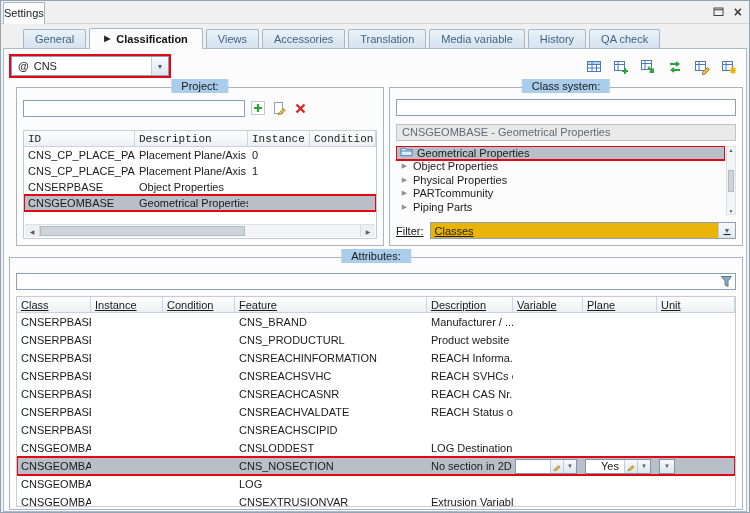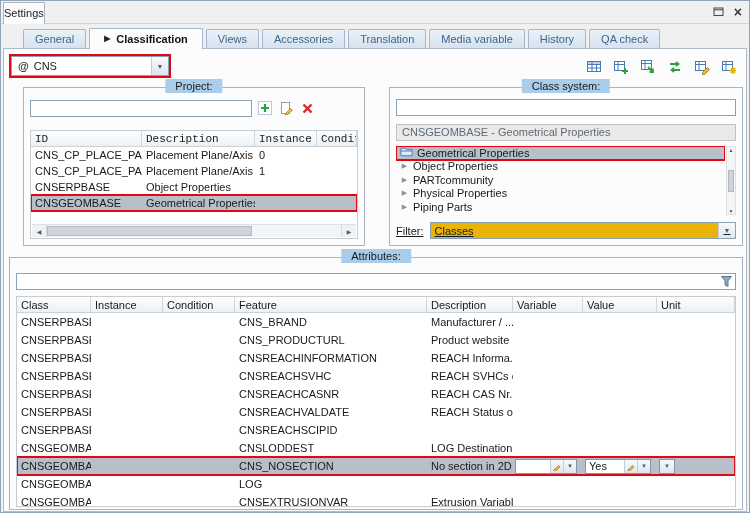--- a/index.html
+++ b/index.html
@@ -44,21 +44,21 @@
     font-size:7px; color:#4a6078; }
 
   
   .top-icons { position:absolute; right:8px; top:9px; display:flex; gap:9px; }
   .ticon { width:18px; height:18px; display:flex; align-items:center; justify-content:center; }
 
   
   .groupbox { position:absolute; border:1px solid #a9b4bf; background:#fcfcfc; }
   .legend { position:absolute; top:-9px; left:50%; transform:translateX(-50%);
     background:#a9cdeb; padding:1px 10px; white-space:nowrap; z-index:2; }
-  .gb-project { left:19px; top:38px; width:342px; height:159px;padding-left:43px; }
+  .gb-project { left:12px; top:38px; width:368px; height:159px;padding-left:43px; }
   .gb-class   { left:385px; top:38px; width:354px; height:159px; }
   .gb-attr    { left:5px; top:208px; width:734px; height:253px; }
 
   .txt { border:1px solid #8aa2b8; background:#fff; height:17px; padding:0 4px;
     font-family:"Liberation Sans", sans-serif; font-size:11px; color:#1a1a1a; outline:none; }
 
   
   .sel-row { position:absolute; top:11px; left:6px; right:6px; height:18px; display:flex; align-items:center; gap:5px; }
   .sel-row .lbl { width:74px; }
   .sel-input { width:222px; }
@@ -91,27 +91,27 @@
   .cs-filter { position:absolute; bottom:6px; left:6px; right:6px; height:17px; display:flex; align-items:center; gap:6px;text-decoration:underline; }
   .select { flex:1; height:17px; border:1px solid #8aa2b8; background:#eab308; display:flex; align-items:center; }
   .select .sel-text { flex:1; padding-left:4px; }
 
   
   .attr-filter { position:absolute; top:15px; left:6px; right:6px; height:17px; }
   .attr-filter input { width:100%; padding-right:18px; }
   .funnel { position:absolute; right:3px; top:2px; }
   .attr-table { position:absolute; top:38px; left:6px; right:6px; bottom:2px; border:1px solid #c4ccd4; background:#fff; overflow:hidden; }
   .attr-head, .attr-row { display:grid; grid-template-columns:74px 72px 72px 192px 86px 70px 74px 1fr; }
-  .attr-head { height:16px; line-height:16px; background:linear-gradient(#fdfdfd,#edf0f3); border-bottom:1px solid #c9d1d9; }
+  .attr-head { height:16px; line-height:16px; background:linear-gradient(#fdfdfd,#edf0f3); border-bottom:1px solid #c9d1d9;text-decoration:underline; }
   .attr-head > div { border-right:1px solid #cfd6dd; padding-left:4px; overflow:hidden; white-space:nowrap; }
   .attr-row { height:18px; line-height:18px; }
   .attr-row > div { padding-left:4px; overflow:hidden; white-space:nowrap; }
   .cell-ed { display:flex; align-items:center; padding-left:2px !important; }
   .cellbox { height:15px; background:#fff; border:1px solid #7f98ad; display:flex; align-items:center; line-height:13px; }
-  .cb-text { flex:1; padding-left:3px; overflow:hidden; }
+  .cb-text { flex:1; padding-left:15px; overflow:hidden; }
   .cb-btn { width:13px; align-self:stretch; border-left:1px solid #c3cdd7; display:flex; align-items:center; justify-content:center;
     background:linear-gradient(#f8fafc,#dde6ee); font-size:6px; color:#4a6078; }
   .var-box { width:62px; } .val-box { width:66px; } .unit-box { width:16px; }
 </style>
 </head>
 <body>
 
 <div class="app">
 
   <div class="titlebar">
@@ -278,25 +278,25 @@
               </svg>
           </span>
           <span>Geometrical Properties</span>
         </div>
         <div class="tree-item">
           <span class="chev">▶</span>
           <span>Object Properties</span>
         </div>
         <div class="tree-item">
           <span class="chev">▶</span>
-          <span>PARTcommunity</span>
+          <span>Physical Properties</span>
         </div>
         <div class="tree-item">
           <span class="chev">▶</span>
-          <span>Physical Properties</span>
+          <span>PARTcommunity</span>
         </div>
         <div class="tree-item">
           <span class="chev">▶</span>
           <span>Piping Parts</span>
         </div>
       </div>
 
       <div class="vscroll">
         <span>▲</span>
         <span class="vs-thumb"></span>
@@ -325,21 +325,21 @@
       </div>
 
       <div class="attr-table">
         <div class="attr-head">
           <div>Class</div>
           <div>Instance</div>
           <div>Condition</div>
           <div>Feature</div>
           <div>Description</div>
           <div>Variable</div>
-          <div>Value</div>
+          <div>Plane</div>
           <div>Unit</div>
         </div>
 
         <div class="attr-row">
           <div>CNSERPBASE</div>
           <div></div>
           <div></div>
           <div>CNS_BRAND</div>
           <div>Manufacturer / ...</div>
           <div></div>

